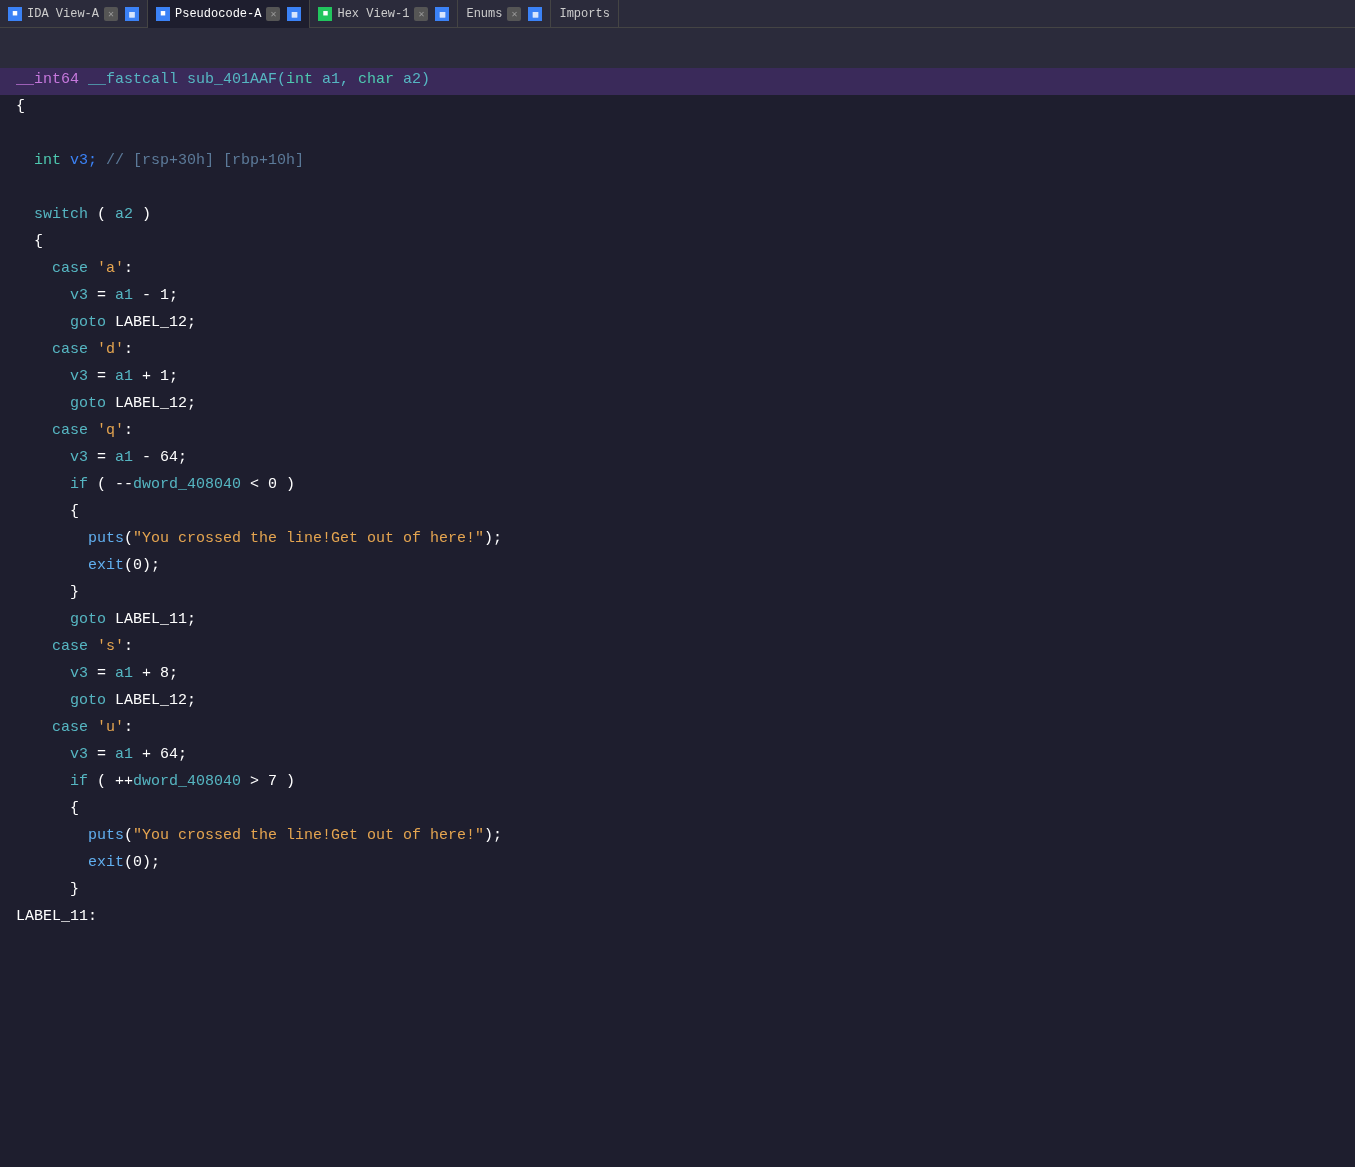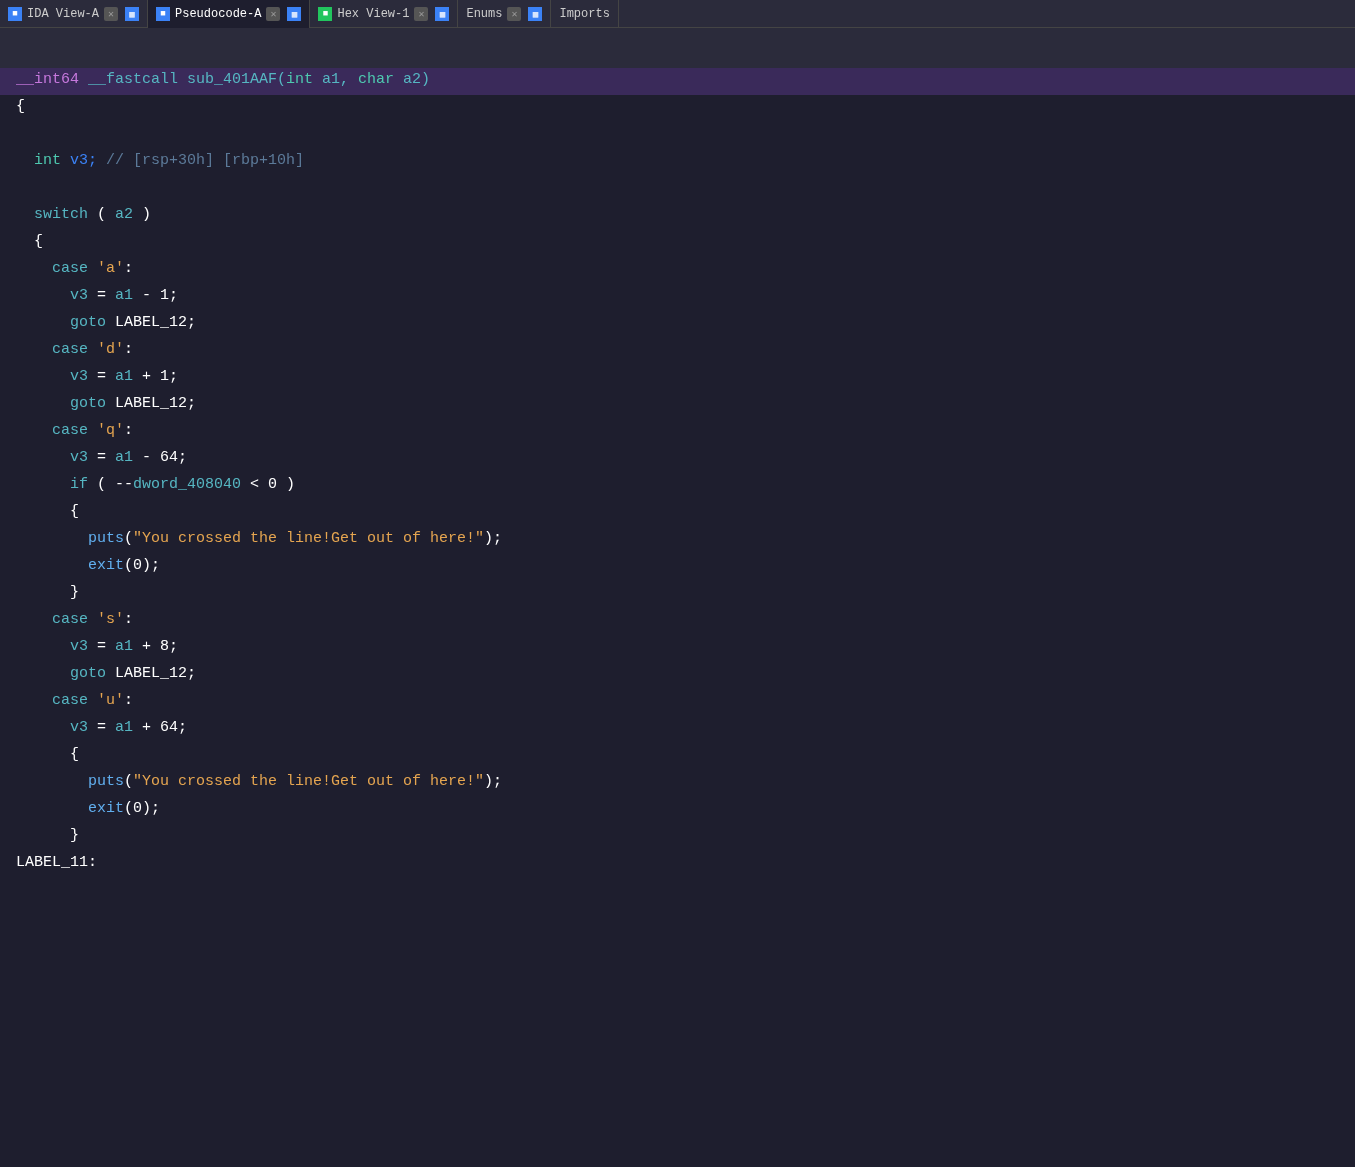--- a/index.html
+++ b/index.html
@@ -240,20 +240,24 @@
   <div class="code-line" style="position:relative;">
     <div class="left-bar purple"></div>
     <span class="code-text">&nbsp;&nbsp;&nbsp;&nbsp;&nbsp;&nbsp;&nbsp;&nbsp;<span style="color:#61afef;">exit</span><span style="color:#fff;">(0);</span></span>
   </div>
 
   <div class="code-line" style="position:relative;">
     <div class="left-bar purple"></div>
     <span class="code-text c-white">&nbsp;&nbsp;&nbsp;&nbsp;&nbsp;&nbsp;}</span>
   </div>
 
+  <div class="code-line" style="position:relative;">
+    <div class="left-bar purple"></div>
+    <span class="code-text">&nbsp;&nbsp;&nbsp;&nbsp;&nbsp;&nbsp;<span style="color:#56b6c2;">goto</span><span style="color:#fff;"> LABEL_11;</span></span>
+  </div>
 
   <div class="code-line" style="position:relative;">
     <div class="left-bar purple"></div>
     <span class="code-text">&nbsp;&nbsp;&nbsp;&nbsp;<span style="color:#56b6c2;">case</span> <span style="color:#e5a550;">'s'</span><span style="color:#fff;">:</span></span>
   </div>
 
   <div class="code-line" style="position:relative;">
     <div class="left-bar purple"></div>
     <span class="code-text">&nbsp;&nbsp;&nbsp;&nbsp;&nbsp;&nbsp;<span style="color:#56b6c2;">v3</span><span style="color:#fff;"> = </span><span style="color:#56b6c2;">a1</span><span style="color:#fff;"> + 8;</span></span>
   </div>
@@ -266,20 +270,24 @@
   <div class="code-line" style="position:relative;">
     <div class="left-bar purple"></div>
     <span class="code-text">&nbsp;&nbsp;&nbsp;&nbsp;<span style="color:#56b6c2;">case</span> <span style="color:#e5a550;">'u'</span><span style="color:#fff;">:</span></span>
   </div>
 
   <div class="code-line" style="position:relative;">
     <div class="left-bar purple"></div>
     <span class="code-text">&nbsp;&nbsp;&nbsp;&nbsp;&nbsp;&nbsp;<span style="color:#56b6c2;">v3</span><span style="color:#fff;"> = </span><span style="color:#56b6c2;">a1</span><span style="color:#fff;"> + 64;</span></span>
   </div>
 
+  <div class="code-line" style="position:relative;">
+    <div class="left-bar purple"></div>
+    <span class="code-text">&nbsp;&nbsp;&nbsp;&nbsp;&nbsp;&nbsp;<span style="color:#56b6c2;">if</span><span style="color:#fff;"> ( ++</span><span style="color:#56b6c2;">dword_408040</span><span style="color:#fff;"> &gt; 7 )</span></span>
+  </div>
 
   <div class="code-line" style="position:relative;">
     <div class="left-bar purple"></div>
     <span class="code-text c-white">&nbsp;&nbsp;&nbsp;&nbsp;&nbsp;&nbsp;{</span>
   </div>
 
   <div class="code-line" style="position:relative;">
     <div class="left-bar purple"></div>
     <span class="code-text">&nbsp;&nbsp;&nbsp;&nbsp;&nbsp;&nbsp;&nbsp;&nbsp;<span style="color:#61afef;">puts</span><span style="color:#fff;">(</span><span style="color:#e5a550;">"You crossed the line!Get out of here!"</span><span style="color:#fff;">);</span></span>
   </div>

